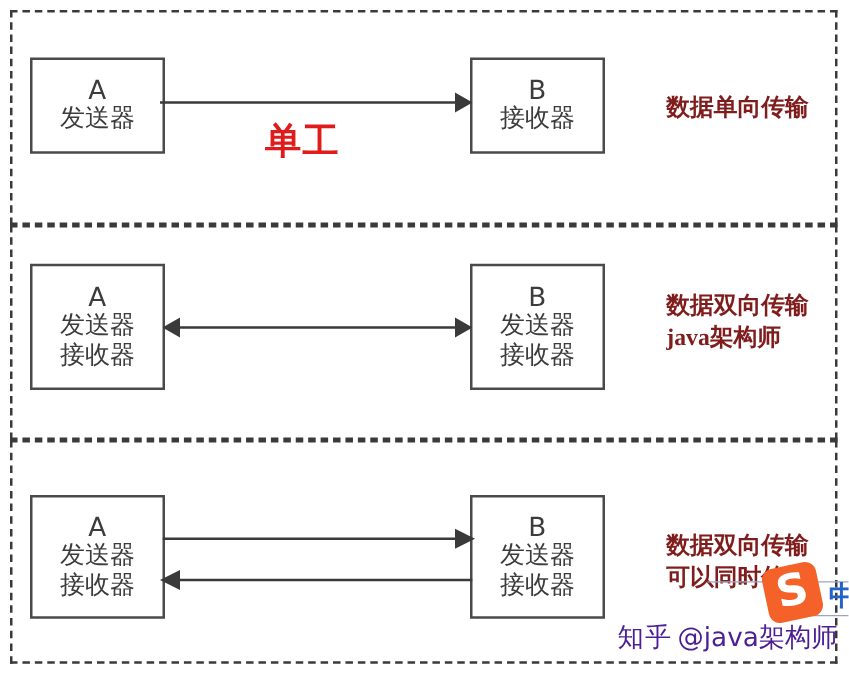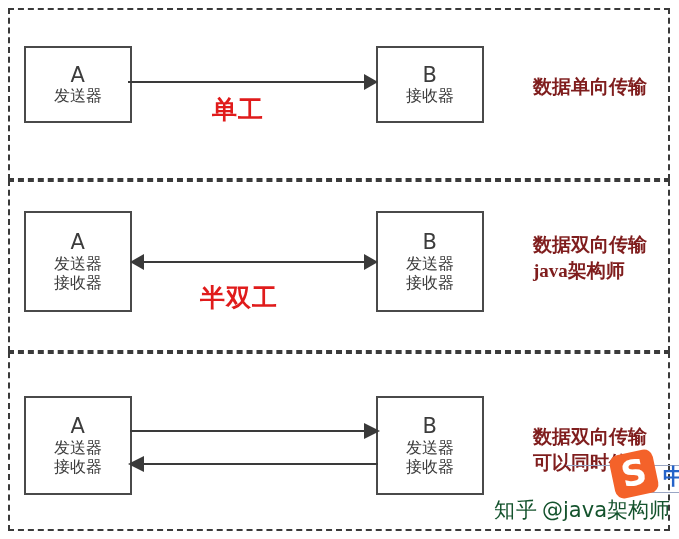--- a/index.html
+++ b/index.html
@@ -43,36 +43,36 @@
     justify-content: center;
     color: #3c3c3c;
     line-height: 1.18;
   }
   .node .node-id {
     font-size: 21px;
     font-family: "DejaVu Sans", "Liberation Sans", sans-serif;
     letter-spacing: 0.5px;
   }
   .node .node-role {
-    font-size: 16px;
-    font-family: Liberation Serif, serif;
+    font-size: 20px;
+    font-family: Liberation Mono, monospace;
   }
 
   
   .conn {
     position: absolute;
     pointer-events: none;
   }
 
   
   .mode-label {
     position: absolute;
     color: #e01b1b;
     font-weight: bold;
-    font-size: 25px;
+    font-size: 29px;
     letter-spacing: 1px;
     white-space: nowrap;
     font-family: "DejaVu Sans", "Liberation Sans", sans-serif;
     text-align: right;
   }
 
   
   .desc {
     position: absolute;
     color: #7f1d1d;
@@ -82,21 +82,21 @@
     white-space: nowrap;
     font-family: Liberation Serif, serif;
   }
 
   
   #watermark {
     position: absolute;
     left: 494px;
     top: 496px;
     font-size: 21px;
-    color: #14532d;
+    color: #4c1d95;
     white-space: nowrap;
     font-family: "DejaVu Sans", "Liberation Sans", sans-serif;
   }
   #watermark .wm-zhihu { letter-spacing: 1px; }
   #watermark .wm-handle { margin-left: 4px; }
 
   #sogou-logo {
     position: absolute;
     left: 612px;
     top: 452px;
@@ -175,21 +175,20 @@
     <div class="node-role">发送器</div>
     <div class="node-role">接收器</div>
   </div>
 
   <svg class="conn" style="left:130px; top:250px;" width="248" height="24">
     <line x1="14" y1="12" x2="234" y2="12" stroke="#3a3a3a" stroke-width="2"></line>
     <polygon points="14,4 0,12 14,20" fill="#3a3a3a"></polygon>
     <polygon points="234,4 248,12 234,20" fill="#3a3a3a"></polygon>
   </svg>
 
-  <div class="mode-label" style="left:200px; top:281px;">半双工</div>
 
   <div class="desc" style="left:533px; top:232px;">
     <div>数据双向传输</div>
     <div>java架构师</div>
   </div>
 
   <div class="panel" id="panel-full"></div>
 
   <div class="node" style="left:24px; top:396px; width:108px; height:99px;">
     <div class="node-id">A</div>

